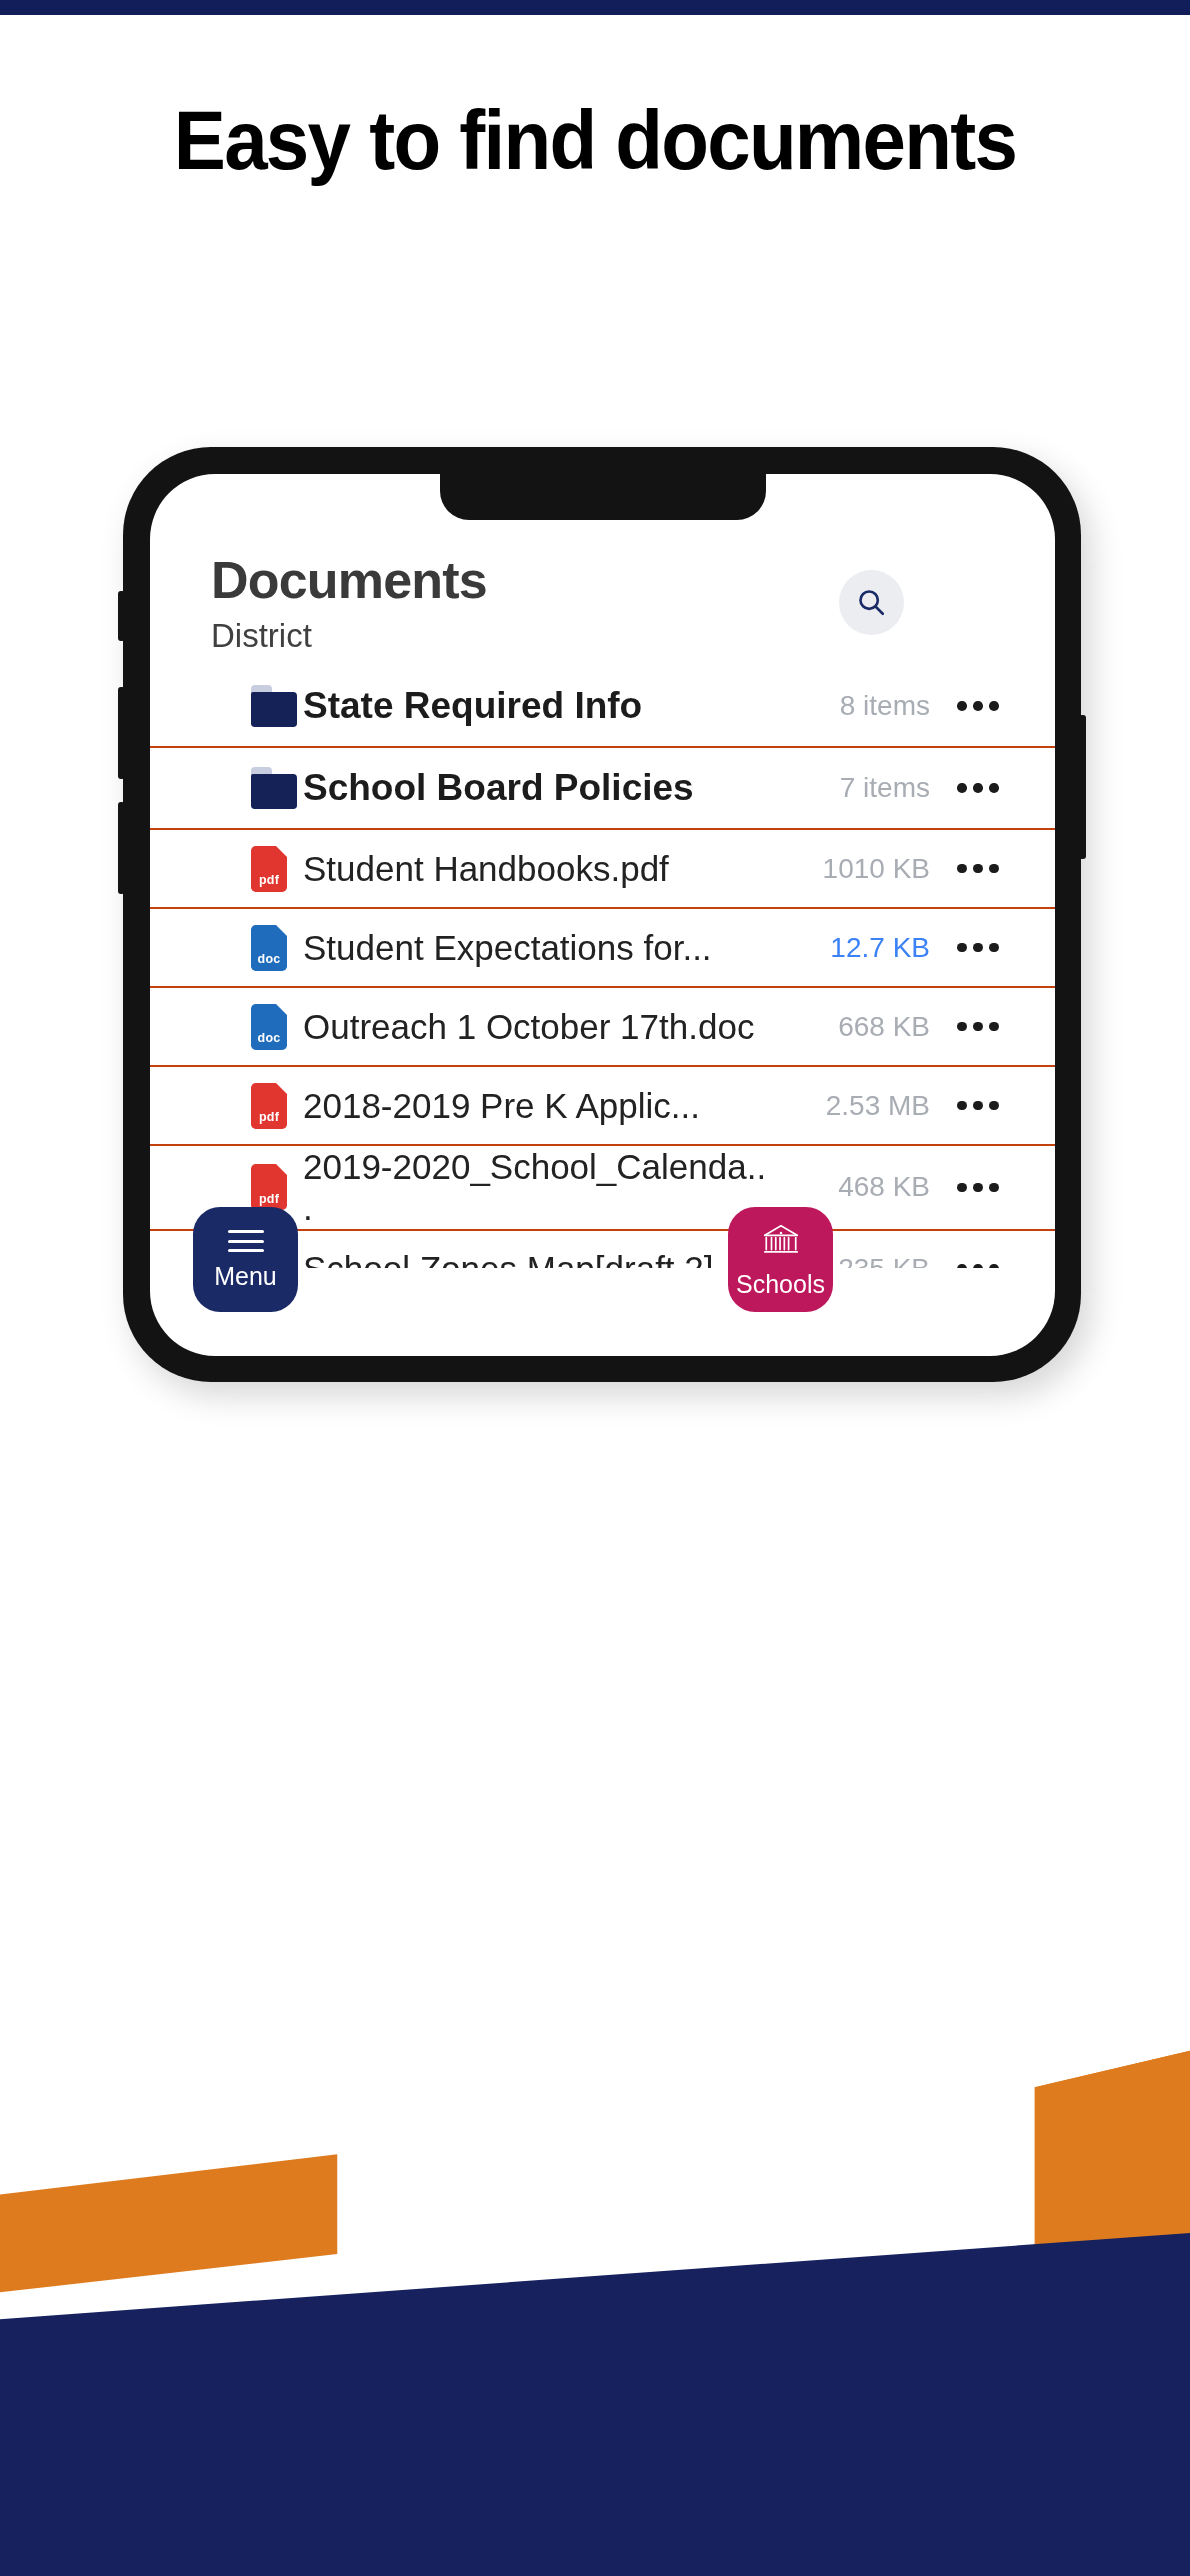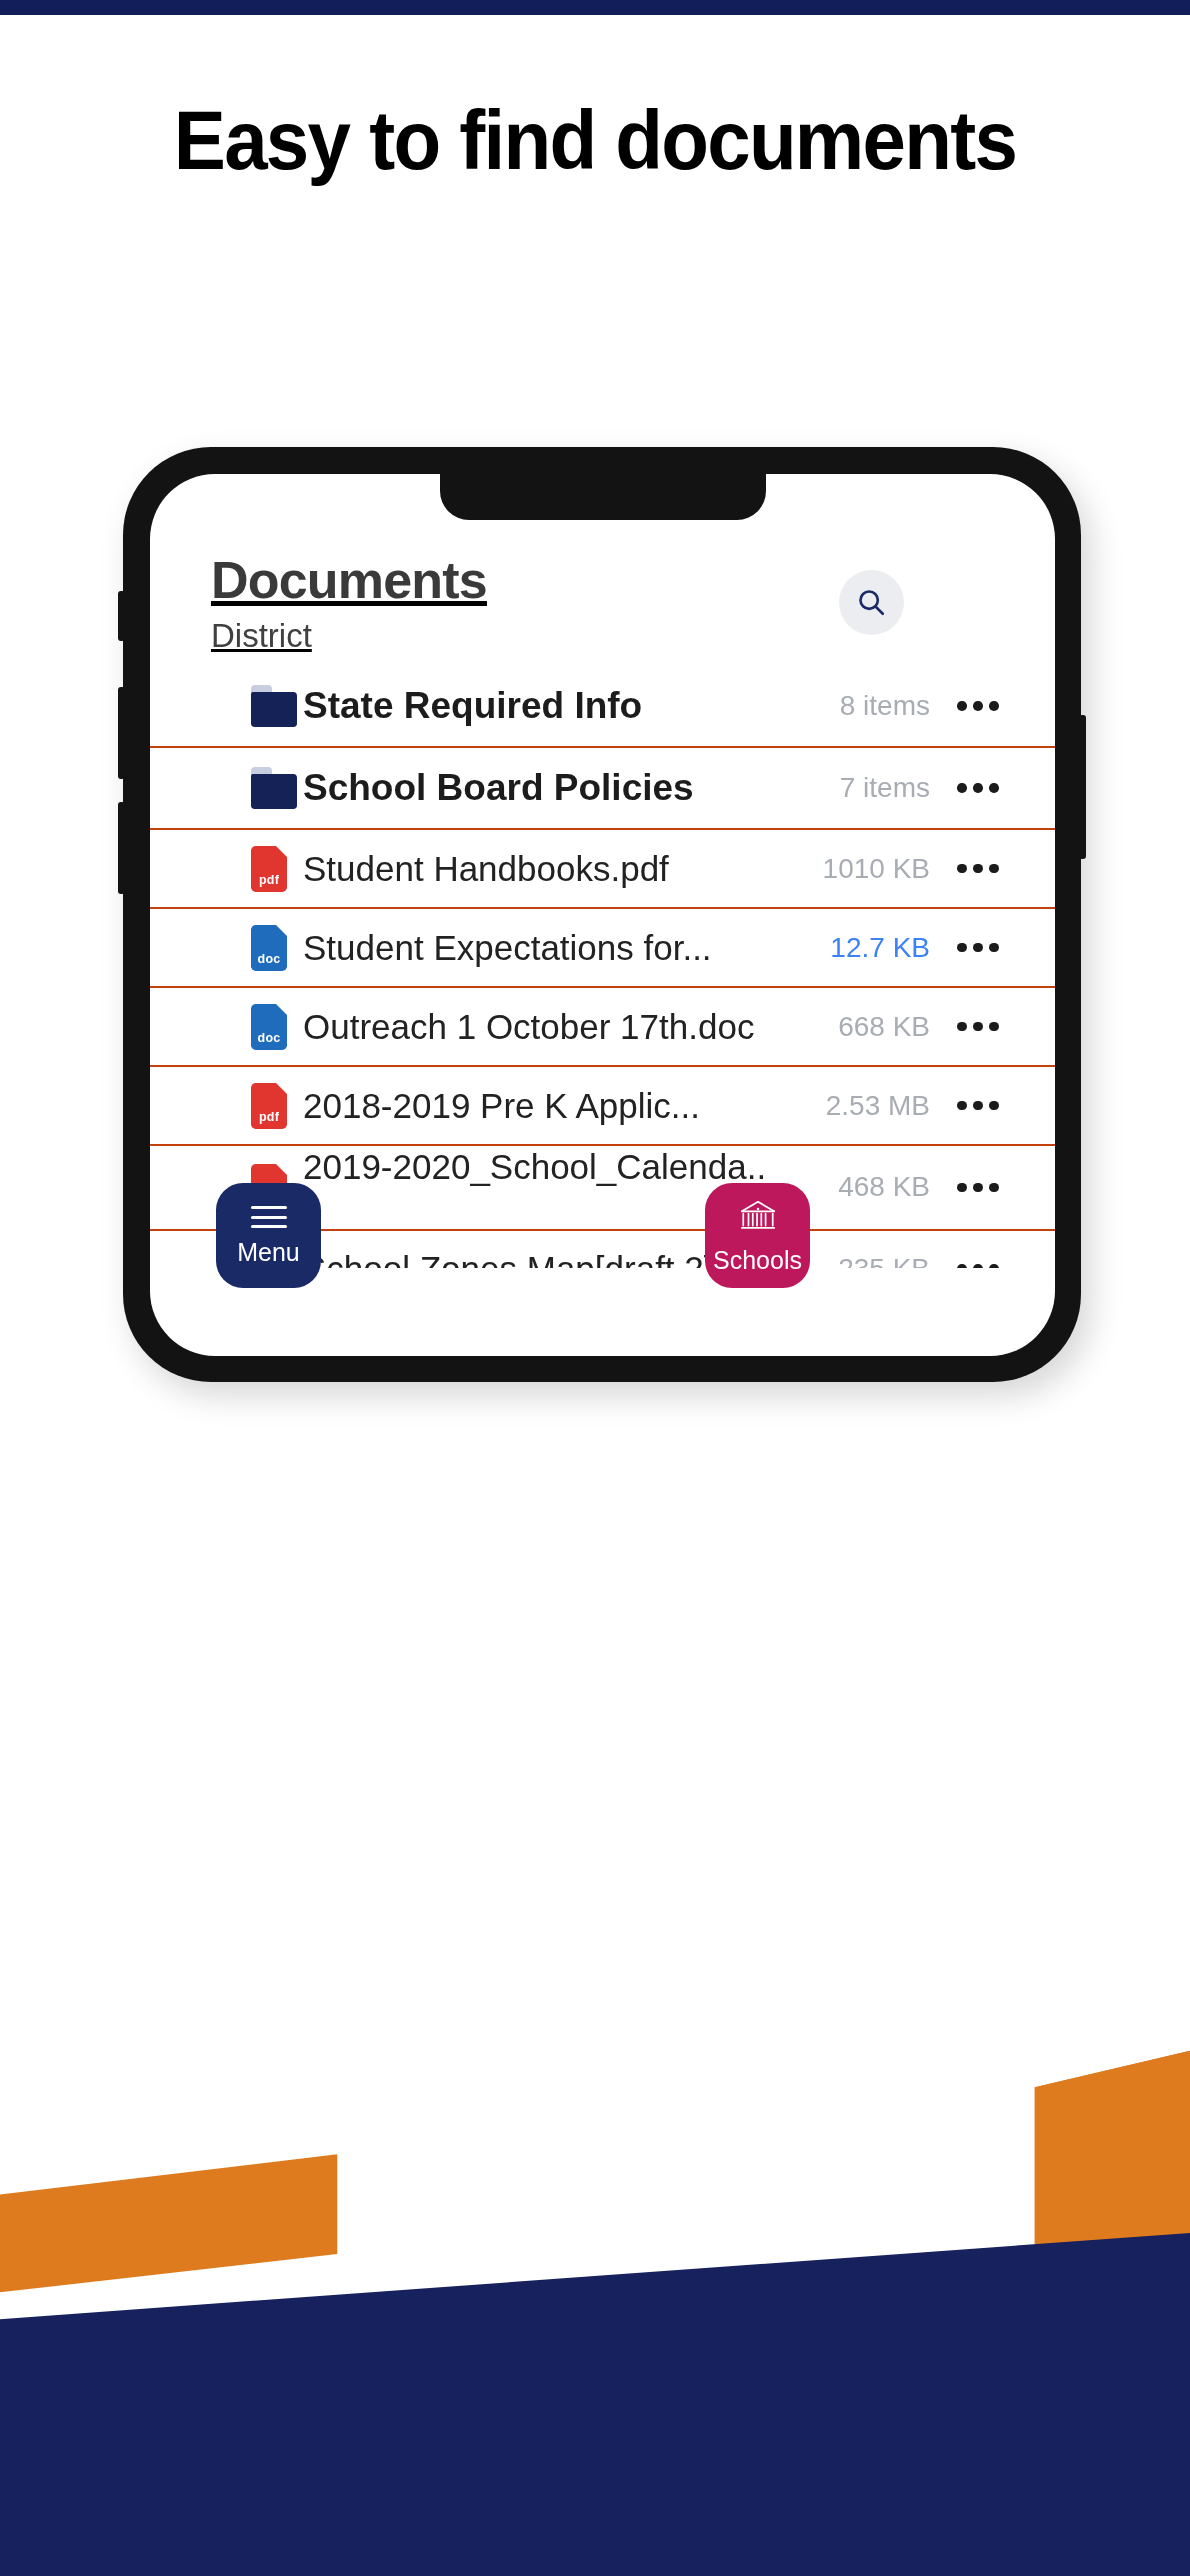--- a/index.html
+++ b/index.html
@@ -98,21 +98,20 @@
   .app-header {
     position: absolute;
     left: 0; top: 79px;
     width: 810px;
     height: 113px;
     box-sizing: border-box;
     padding: 0 56px 0 61px;
     display: flex;
     align-items: flex-start;
     justify-content: space-between;
-    text-decoration: underline;
   }
   .app-title-block { padding-top: 0px; }
   .app-title {
     font-family: "Liberation Sans Narrow", "Liberation Sans", sans-serif;
     font-weight: bold;
     font-size: 52px;
     color: #3a3a3a;
     letter-spacing: -0.8px;
     line-height: 1.05;
   }
@@ -252,24 +251,24 @@
     display: block;
     width: 9.6px; height: 9.6px;
     border-radius: 50%;
     background: #1b1b1b;
   }
 
   
   .bottom-nav {
     position: absolute;
     left: 0;
-    bottom: 68px;
+    bottom: 44px;
     width: 726px;
     box-sizing: border-box;
-    padding: 0 66px;
+    padding: 0 43px;
     display: flex;
     justify-content: space-between;
     align-items: center;
   }
   .nav-btn {
     width: 105px;
     height: 105px;
     background: #1a2a66;
     border-radius: 27px;
     display: flex;

